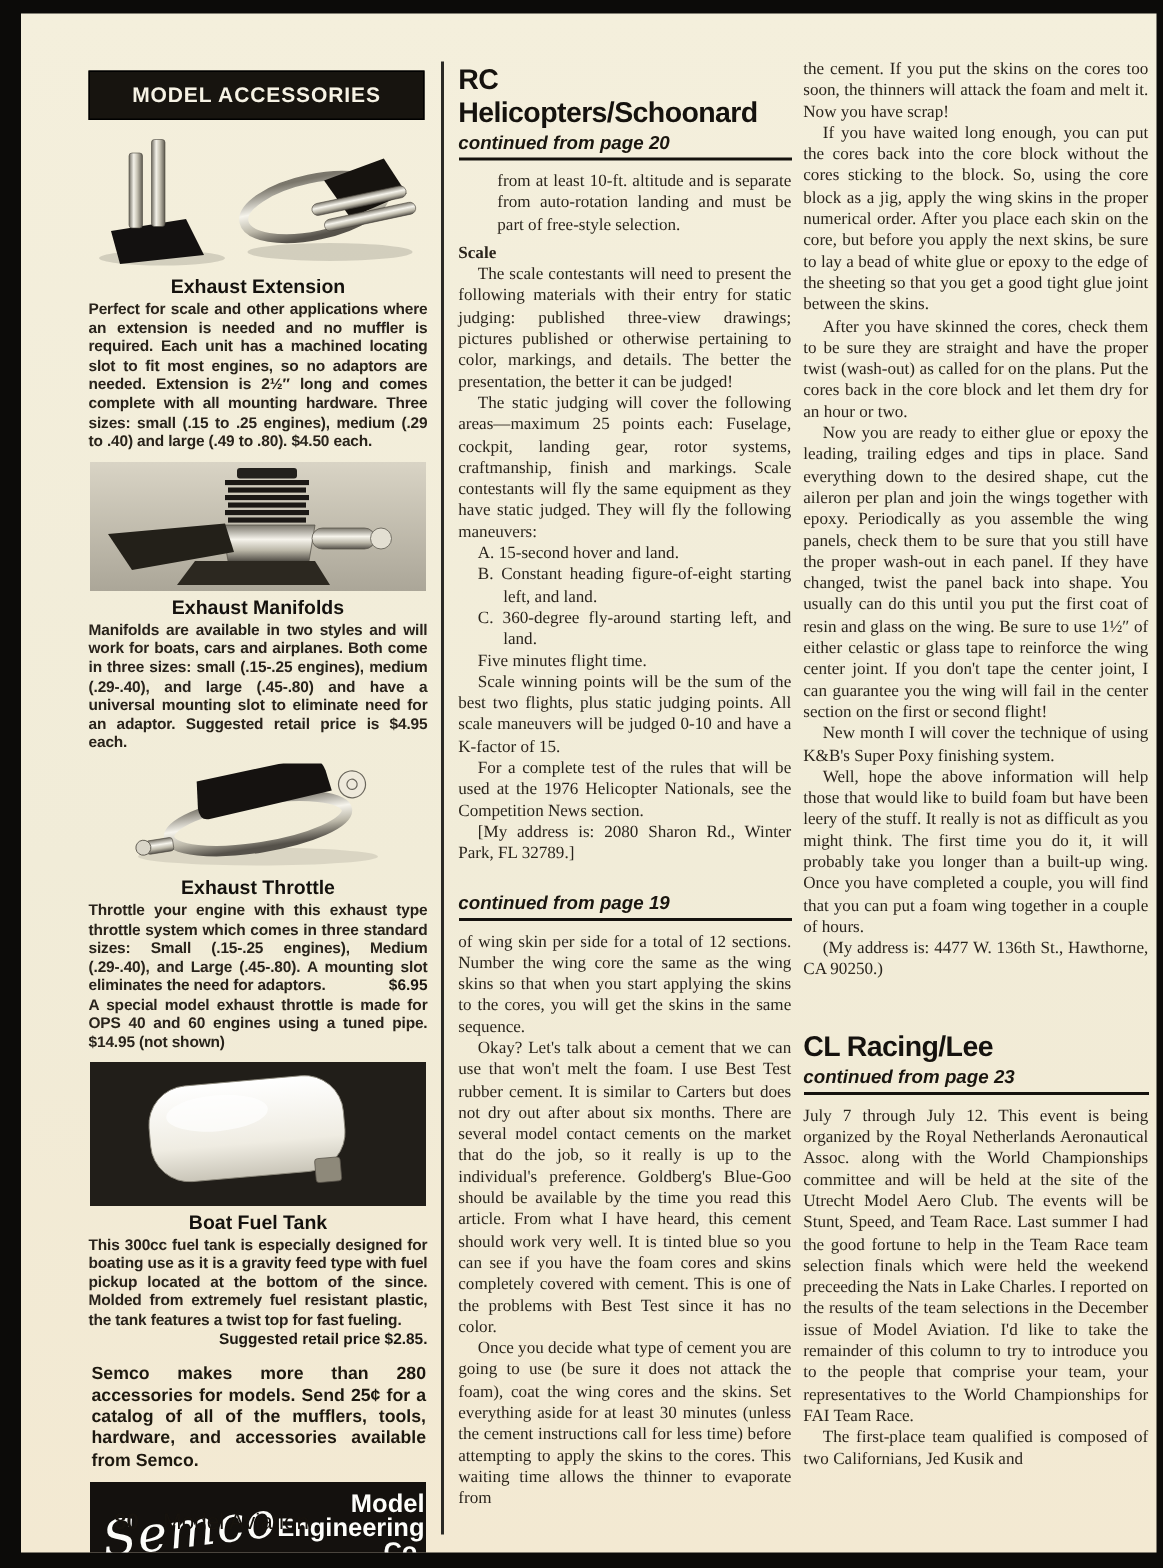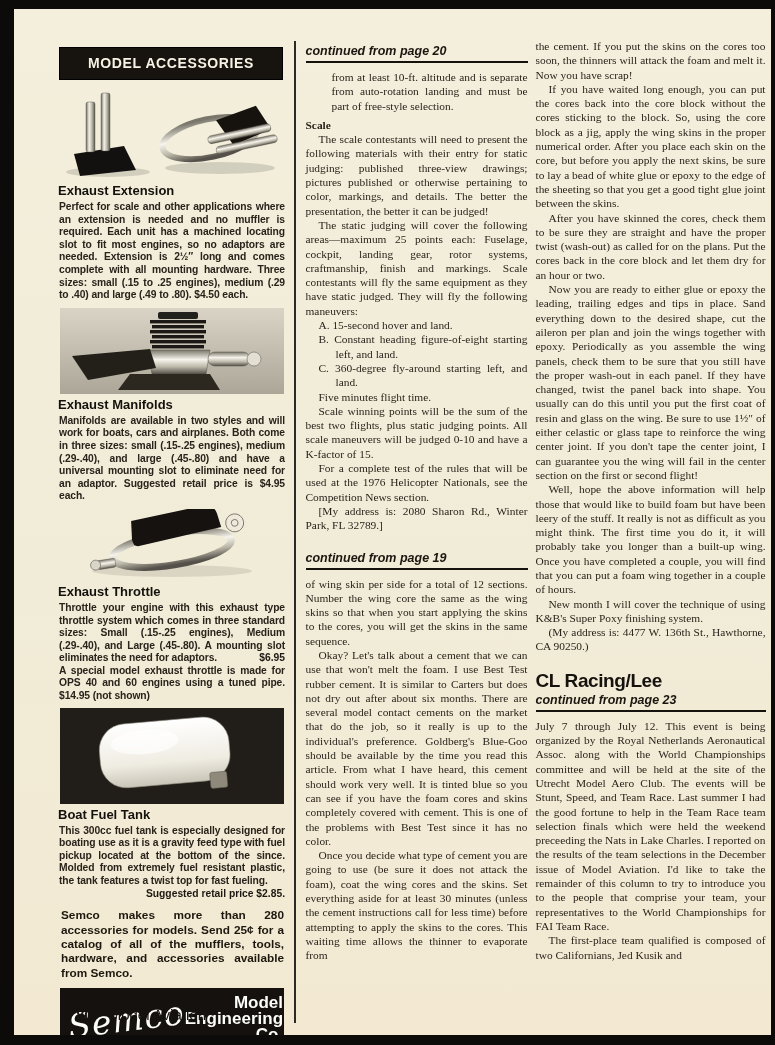--- a/index.html
+++ b/index.html
@@ -18,21 +18,21 @@
   
   .ad { width:228px; margin-top:10px; color:#1c1812; }
   .ad-header {
     background:#17140f; color:#f6f2e4; border:1px solid #000;
     font-family:"Liberation Sans", sans-serif; font-weight:bold;
     font-size:14px; letter-spacing:.6px; text-align:center;
     padding:7px 0 8px; margin:0 3px 8px 1px;
   }
   .ad-photo { display:block; margin:2px auto 0; }
   .ad-title {
-    text-align:left; font-family:"Liberation Sans", sans-serif;
+    text-align:center; font-family:"Liberation Sans", sans-serif;
     font-weight:bold; font-size:13px; margin:3px 0 3px; color:#14110d;
   }
   .ad-body {
     font-family:"Liberation Sans", sans-serif; font-weight:bold;
     font-size:10.3px; line-height:12.6px; letter-spacing:-0.1px;
     text-align:justify; color:#29231b; margin:0 1px;
   }
   .ad-price {
     font-family:"Liberation Sans", sans-serif; font-weight:bold;
     font-size:10.3px; line-height:12.6px; text-align:right; margin:0 1px;
@@ -61,21 +61,21 @@
   
   .mid  { width:222px; margin-top:6px; }
   .rcol { width:230px; margin:2px 0 0 8px; }
   .art p {
     margin:0; text-align:justify; font-size:11.4px; line-height:14.3px;
     color:#2a241c; hyphens:auto; -webkit-hyphens:auto;
   }
   .ind { text-indent:13px; }
   .art-head { border-bottom:2px solid #15120e; padding-bottom:3px; margin:0 0 7px; }
   .art-head.gap-mid { margin-top:18px; }
-  .art-head.gap-big { margin-top:16px; }
+  .art-head.gap-big { margin-top:34px; }
   .headline {
     font-family:"Liberation Sans", sans-serif; font-weight:bold;
     font-size:19px; letter-spacing:-0.4px; margin:0; color:#15120e; line-height:22px;
   }
   .cont {
     font-family:"Liberation Sans", sans-serif; font-weight:bold; font-style:italic;
     font-size:12.5px; color:#1a160f; margin:1px 0 0;
   }
   .lead-in { margin:7px 0 5px 26px !important; }
   .subhead { text-align:center; font-size:12px; font-weight:bold; margin:4px 0 3px; color:#2a241c; }
@@ -211,20 +211,21 @@
         </div>
 
       </div>
     </div>
 
     <div class="vsep"></div>
 
     <div class="mid art">
       <section>
         <div class="art-head">
+          <h2 class="headline">RC Helicopters/Schoonard</h2>
           <div class="cont">continued from page 20</div>
         </div>
         <p class="lead-in">from at least 10-ft. altitude and is separate from auto-rotation landing and must be part of free-style selection.</p>
         <p class="subhead">Scale</p>
         <p class="ind">The scale contestants will need to present the following materials with their entry for static judging: published three-view drawings; pictures published or otherwise pertaining to color, markings, and details. The better the presentation, the better it can be judged!</p>
         <p class="ind">The static judging will cover the following areas—maximum 25 points each: Fuselage, cockpit, landing gear, rotor systems, craftmanship, finish and markings. Scale contestants will fly the same equipment as they have static judged. They will fly the following maneuvers:</p>
         <ul class="maneuvers">
           <li>A. 15-second hover and land.</li>
           <li>B. Constant heading figure-of-eight starting left, and land.</li>
           <li>C. 360-degree fly-around starting left, and land.</li>
@@ -244,22 +245,22 @@
         <p class="ind">Once you decide what type of cement you are going to use (be sure it does not attack the foam), coat the wing cores and the skins. Set everything aside for at least 30 minutes (unless the cement instructions call for less time) before attempting to apply the skins to the cores. This waiting time allows the thinner to evaporate from</p>
       </section>
     </div>
 
     <div class="rcol art">
       <section>
         <p>the cement. If you put the skins on the cores too soon, the thinners will attack the foam and melt it. Now you have scrap!</p>
         <p class="ind">If you have waited long enough, you can put the cores back into the core block without the cores sticking to the block. So, using the core block as a jig, apply the wing skins in the proper numerical order. After you place each skin on the core, but before you apply the next skins, be sure to lay a bead of white glue or epoxy to the edge of the sheeting so that you get a good tight glue joint between the skins.</p>
         <p class="ind">After you have skinned the cores, check them to be sure they are straight and have the proper twist (wash-out) as called for on the plans. Put the cores back in the core block and let them dry for an hour or two.</p>
         <p class="ind">Now you are ready to either glue or epoxy the leading, trailing edges and tips in place. Sand everything down to the desired shape, cut the aileron per plan and join the wings together with epoxy. Periodically as you assemble the wing panels, check them to be sure that you still have the proper wash-out in each panel. If they have changed, twist the panel back into shape. You usually can do this until you put the first coat of resin and glass on the wing. Be sure to use 1½″ of either celastic or glass tape to reinforce the wing center joint. If you don't tape the center joint, I can guarantee you the wing will fail in the center section on the first or second flight!</p>
+        <p class="ind">New month I will cover the technique of using K&amp;B's Super Poxy finishing system.</p>
         <p class="ind">Well, hope the above information will help those that would like to build foam but have been leery of the stuff. It really is not as difficult as you might think. The first time you do it, it will probably take you longer than a built-up wing. Once you have completed a couple, you will find that you can put a foam wing together in a couple of hours.</p>
-        <p class="ind">New month I will cover the technique of using K&amp;B's Super Poxy finishing system.</p>
         <p class="ind">(My address is: 4477 W. 136th St., Hawthorne, CA 90250.)</p>
       </section>
 
       <section>
         <div class="art-head gap-big">
           <h2 class="headline">CL Racing/Lee</h2>
           <div class="cont">continued from page 23</div>
         </div>
         <p>July 7 through July 12. This event is being organized by the Royal Netherlands Aeronautical Assoc. along with the World Championships committee and will be held at the site of the Utrecht Model Aero Club. The events will be Stunt, Speed, and Team Race. Last summer I had the good fortune to help in the Team Race team selection finals which were held the weekend preceeding the Nats in Lake Charles. I reported on the results of the team selections in the December issue of Model Aviation. I'd like to take the remainder of this column to try to introduce you to the people that comprise your team, your representatives to the World Championships for FAI Team Race.</p>
         <p class="ind">The first-place team qualified is composed of two Californians, Jed Kusik and</p>

